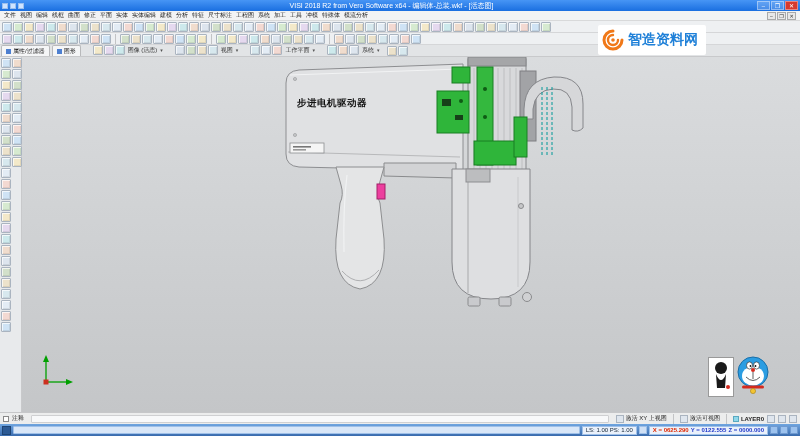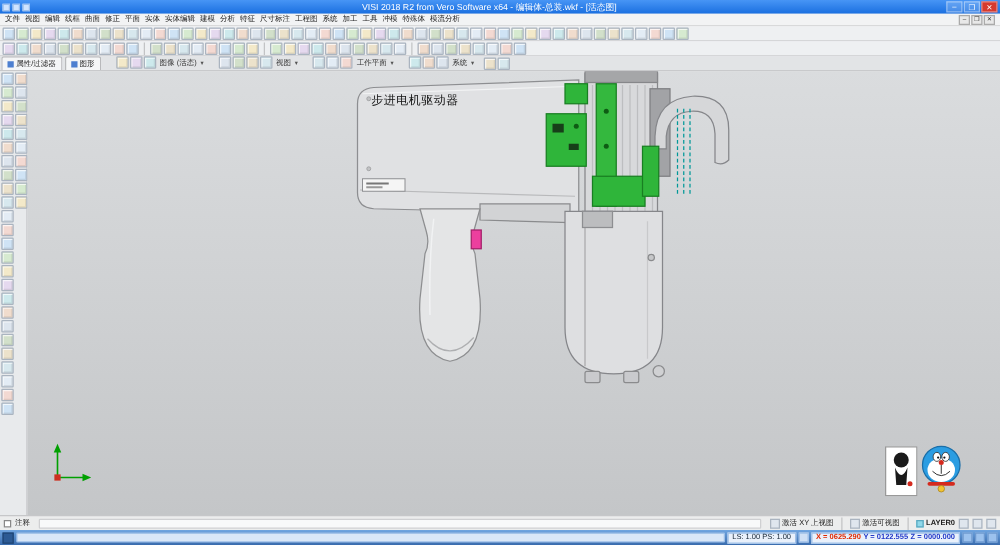--- a/index.html
+++ b/index.html
@@ -34,21 +34,21 @@
   .gicons{display:flex;gap:1px}
   .glabel{font-size:6px;margin:0 2px;color:#333;white-space:nowrap}
   .garrow{font-size:5px;color:#555}
 
   
   .main{flex:1;display:flex;min-height:0}
   .lefttb{flex:0 0 22px;width:22px;background:#e8eaec;border-right:1px solid #c8c9cb;display:flex;align-items:flex-start;padding:1px;gap:1px}
   .lcol{display:flex;flex-direction:column;gap:1px}
   .viewport{flex:1;position:relative;background:linear-gradient(180deg,#dadcde 0%,#cdcfd1 60%,#c4c6c8 100%);overflow:hidden}
   .model{position:absolute;left:0;top:0;width:100%;height:100%}
-  .annotation{position:absolute;left:275px;top:17px;font-size:9.5px;font-weight:normal;color:#111;letter-spacing:.5px;white-space:nowrap}
+  .annotation{position:absolute;left:275px;top:40px;font-size:9.5px;font-weight:bold;color:#111;letter-spacing:.5px;white-space:nowrap}
   .stickers{position:absolute;left:686px;top:298px;display:flex;gap:2px;align-items:flex-end}
 
   
   .watermark{position:absolute;left:598px;top:25px;width:108px;height:30px;background:#fff;display:flex;align-items:center;gap:3px;padding:2px 3px;border-radius:2px;z-index:5}
   .wm-text{font-size:14px;font-weight:bold;color:#1f80d8;white-space:nowrap}
 
   
   .statusbar{flex:0 0 12px;height:12px;background:#eceded;border-top:1px solid #c6c7c9;display:flex;align-items:center;padding:0 3px;gap:3px;font-size:6px}
   .chk{width:6px;height:6px;border:1px solid #888;background:#fff;flex:0 0 6px}
   .cmdfield{flex:1;height:8px;background:#f8f9fa;border:1px solid #cfd0d2;border-radius:1px;margin:0 4px}
@@ -444,14 +444,22 @@
     <div class="bb-seg">
       <span class="coord-x">X = 0625.290</span>
       <span class="coord-yz">Y = 0122.555</span>
       <span class="coord-yz">Z = 0000.000</span>
     </div>
     <span class="bb-sq"></span>
     <span class="bb-sq"></span>
     <span class="bb-sq"></span>
   </div>
 
+  <div class="watermark">
+    <svg width="24" height="24">
+      <path d="M12,3 A9,9 0 1 0 21,12" fill="none" stroke="#f07818" stroke-width="3" stroke-linecap="round"></path>
+      <path d="M12,7 A5,5 0 1 0 17,12" fill="none" stroke="#f07818" stroke-width="2.4" stroke-linecap="round"></path>
+      <circle cx="12" cy="12" r="1.8" fill="#f07818"></circle>
+    </svg>
+    <span class="wm-text">智造资料网</span>
+  </div>
 
 </div>
 
 </body></html>

